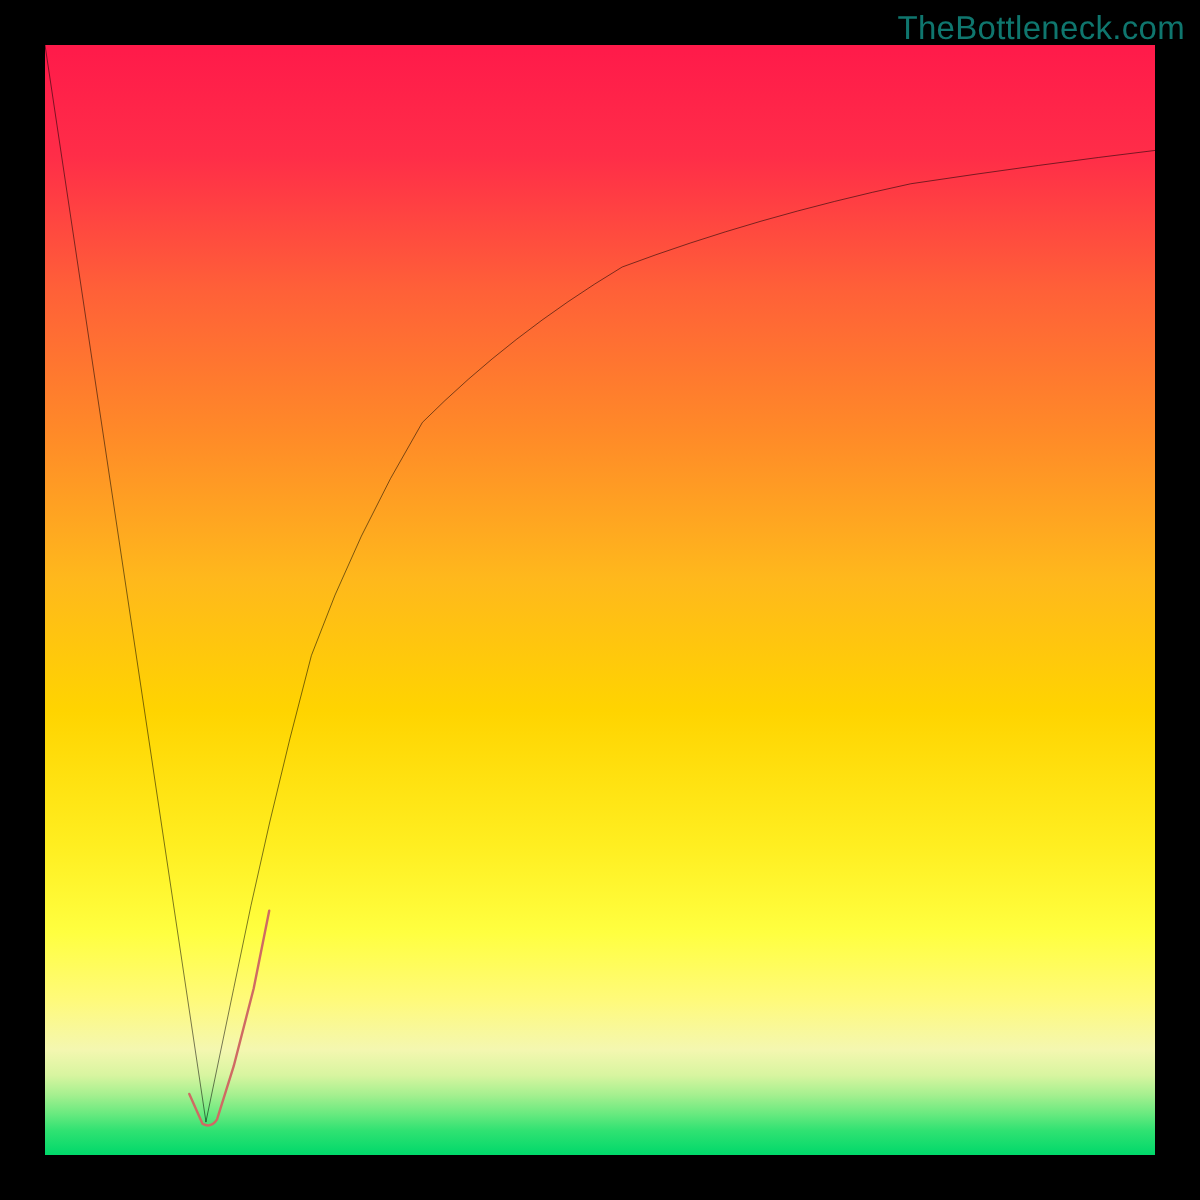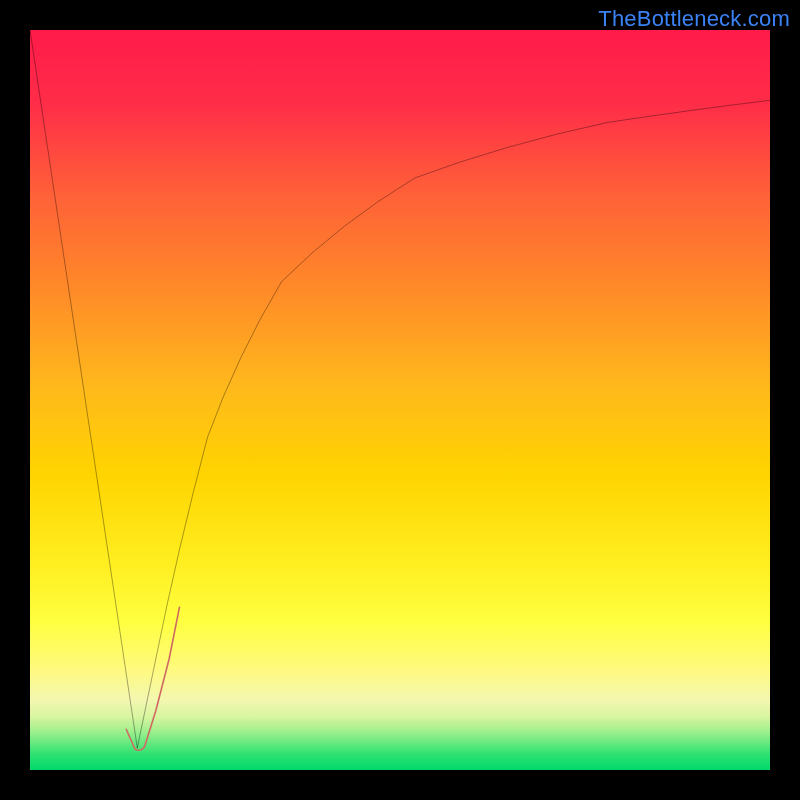--- a/index.html
+++ b/index.html
@@ -26,21 +26,21 @@
     overflow: hidden;
   }
   .gradient {
     position: absolute;
     inset: 0;
   }
   .watermark {
     position: absolute;
     top: 6px;
     right: 10px;
-    color: #3b82f6;
+    color: #0f766e;
     font-size: 22px;
     font-weight: 500;
     letter-spacing: 0.2px;
     user-select: none;
   }
   svg.curves {
     position: absolute;
     inset: 0;
   }
 </style>

